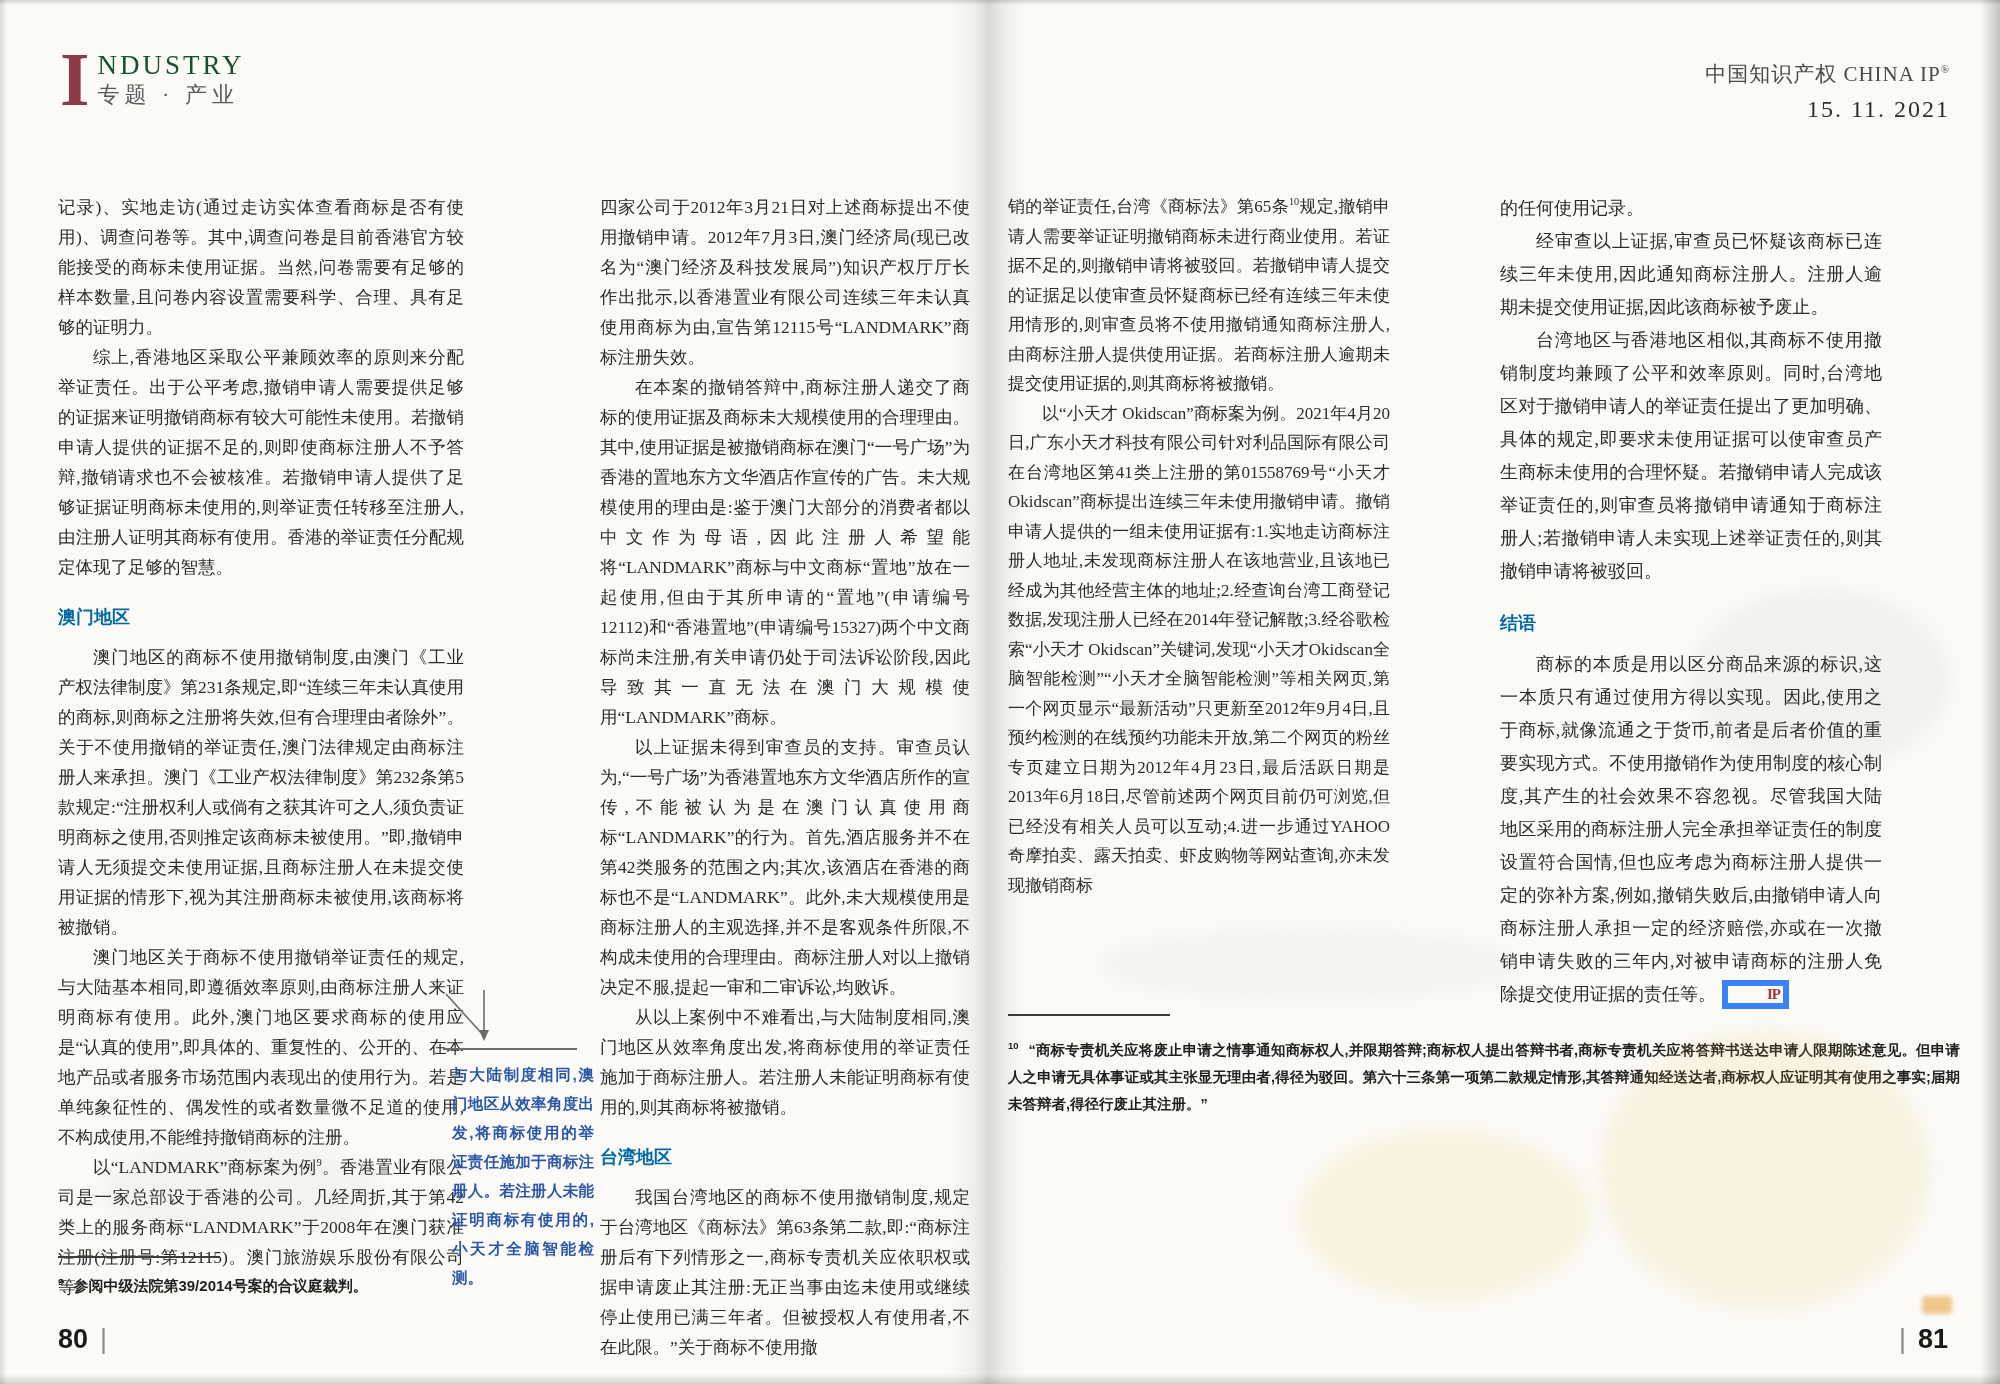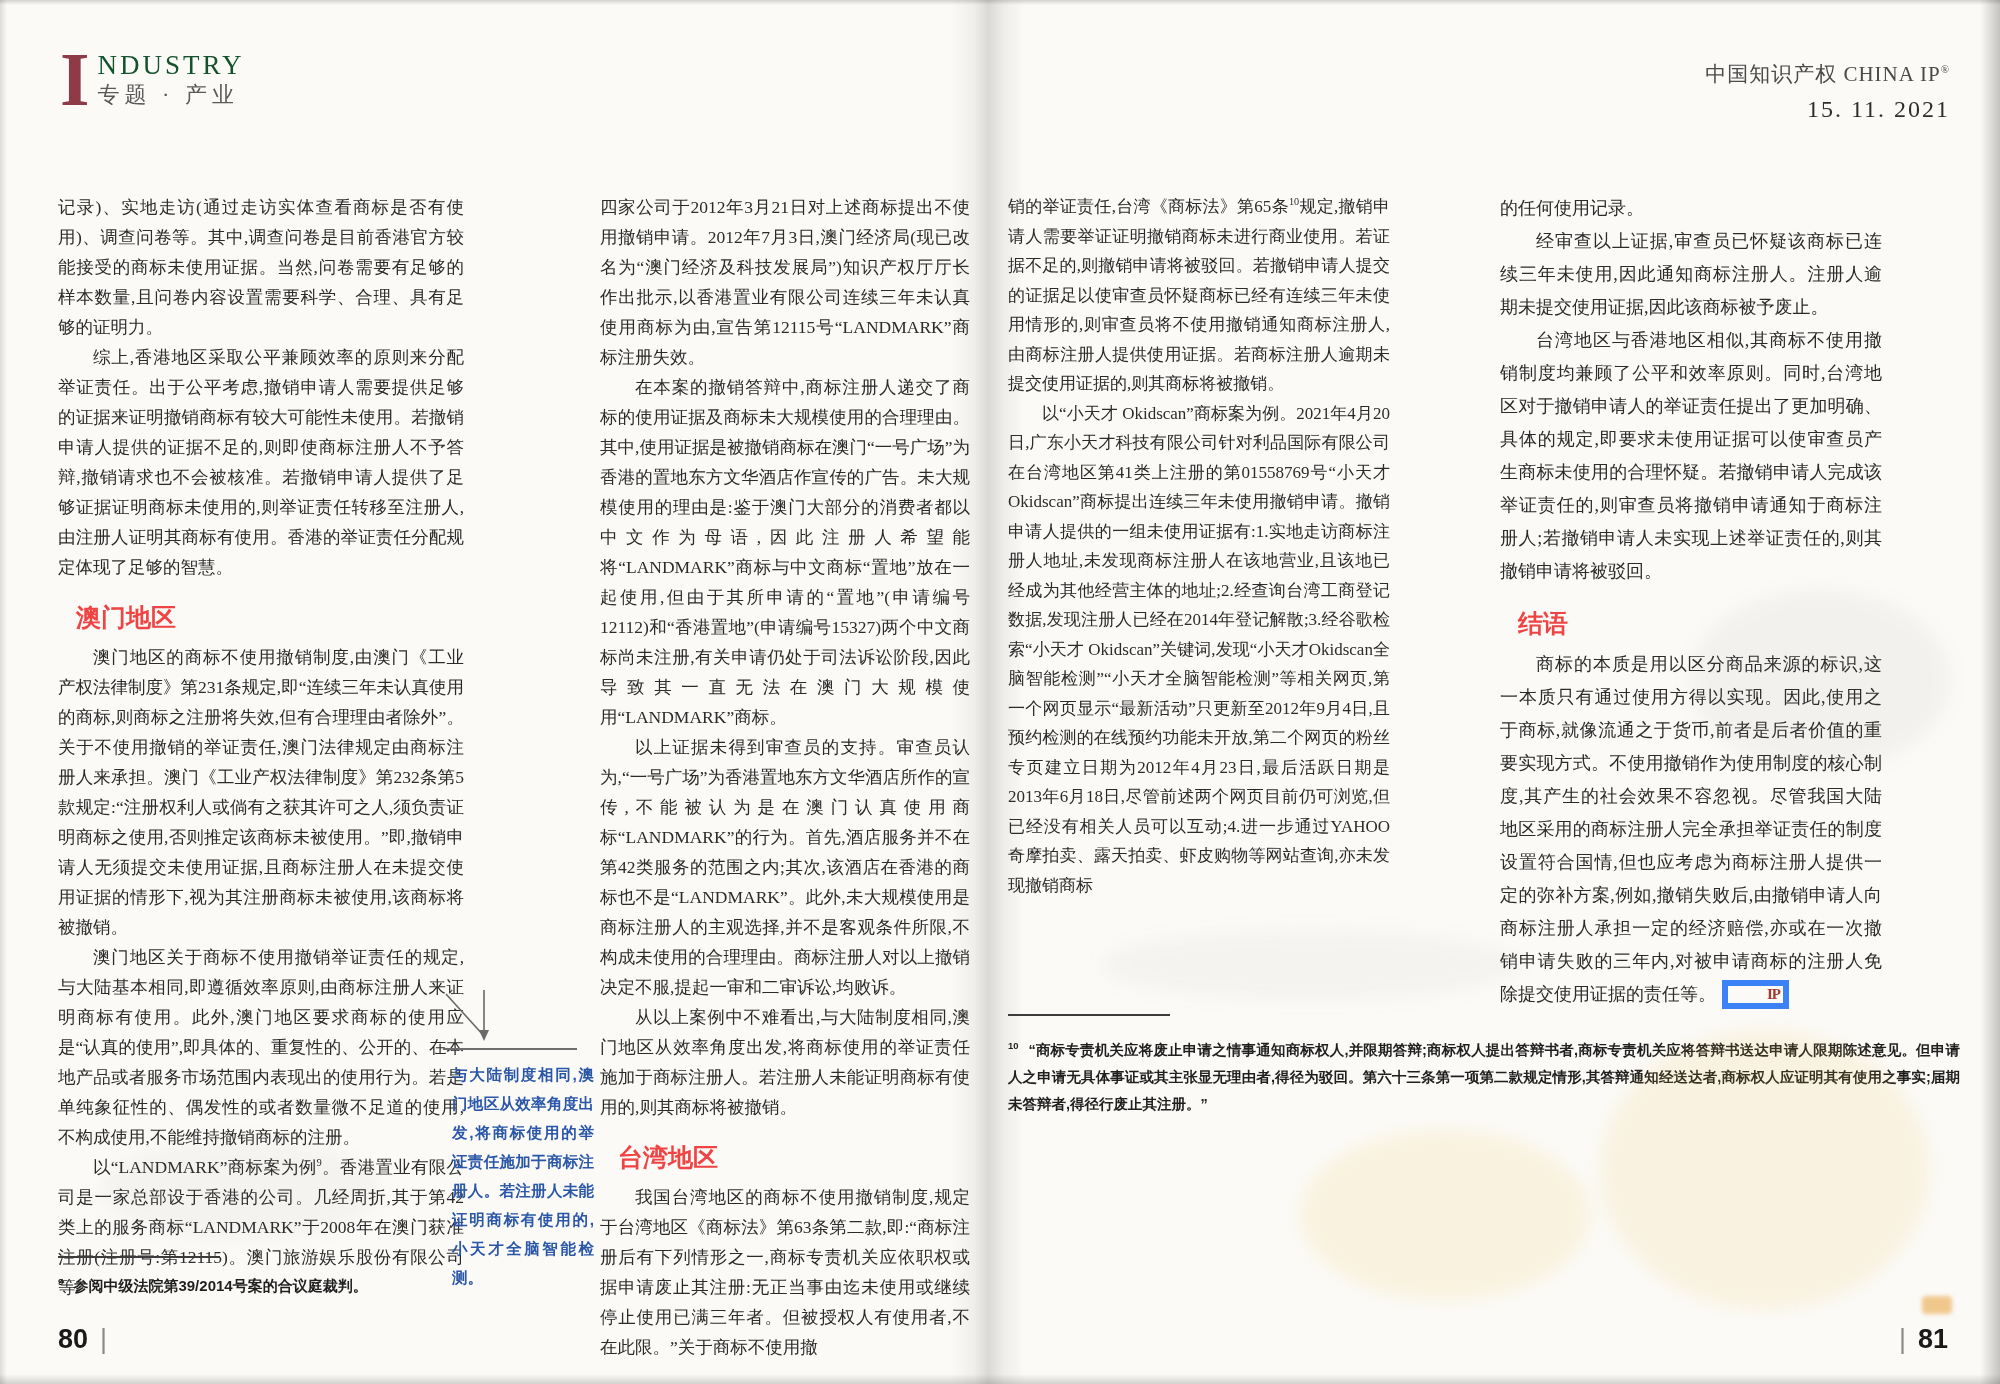--- a/index.html
+++ b/index.html
@@ -32,22 +32,22 @@
   .journal-name { color:#4a4a4a; font-size:21px; letter-spacing:1px; }
   .journal-name sup { font-size:11px; }
   .journal-date { color:#2e2e2e; font-size:24px; margin-top:8px; letter-spacing:2px; }
 
   
   .col { position:absolute; text-align:justify; color:#2b2b2b; }
   .col p { margin:0; text-indent:2em; }
   .col p.noind { text-indent:0; }
   .sec {
     font-family:"Liberation Sans","DejaVu Sans",sans-serif;
-    font-weight:700; color:#ef4444; font-size:25px;
-    margin:20px 18px 10px; text-indent:0; line-height:30px;
+    font-weight:700; color:#0369a1; font-size:18px;
+    margin:20px 0 10px; text-indent:0; line-height:30px;
   }
   #col1 { left:58px;   top:192px; width:406px; font-size:17.5px; line-height:30px; }
   #col2 { left:600px;  top:192px; width:370px; font-size:17.5px; line-height:30px; }
   #col3 { left:1008px; top:192px; width:382px; font-size:17px;   line-height:29.5px; }
   #col4 { left:1500px; top:192px; width:382px; font-size:18px;   line-height:33px; }
   .col sup { font-size:.6em; vertical-align:super; line-height:0; }
 
   
   .pq-arrow { position:absolute; left:436px; top:988px; }
   .pq-rule  { position:absolute; left:443px; top:1048px; width:134px; height:2px; background:#6e6e6e; }

